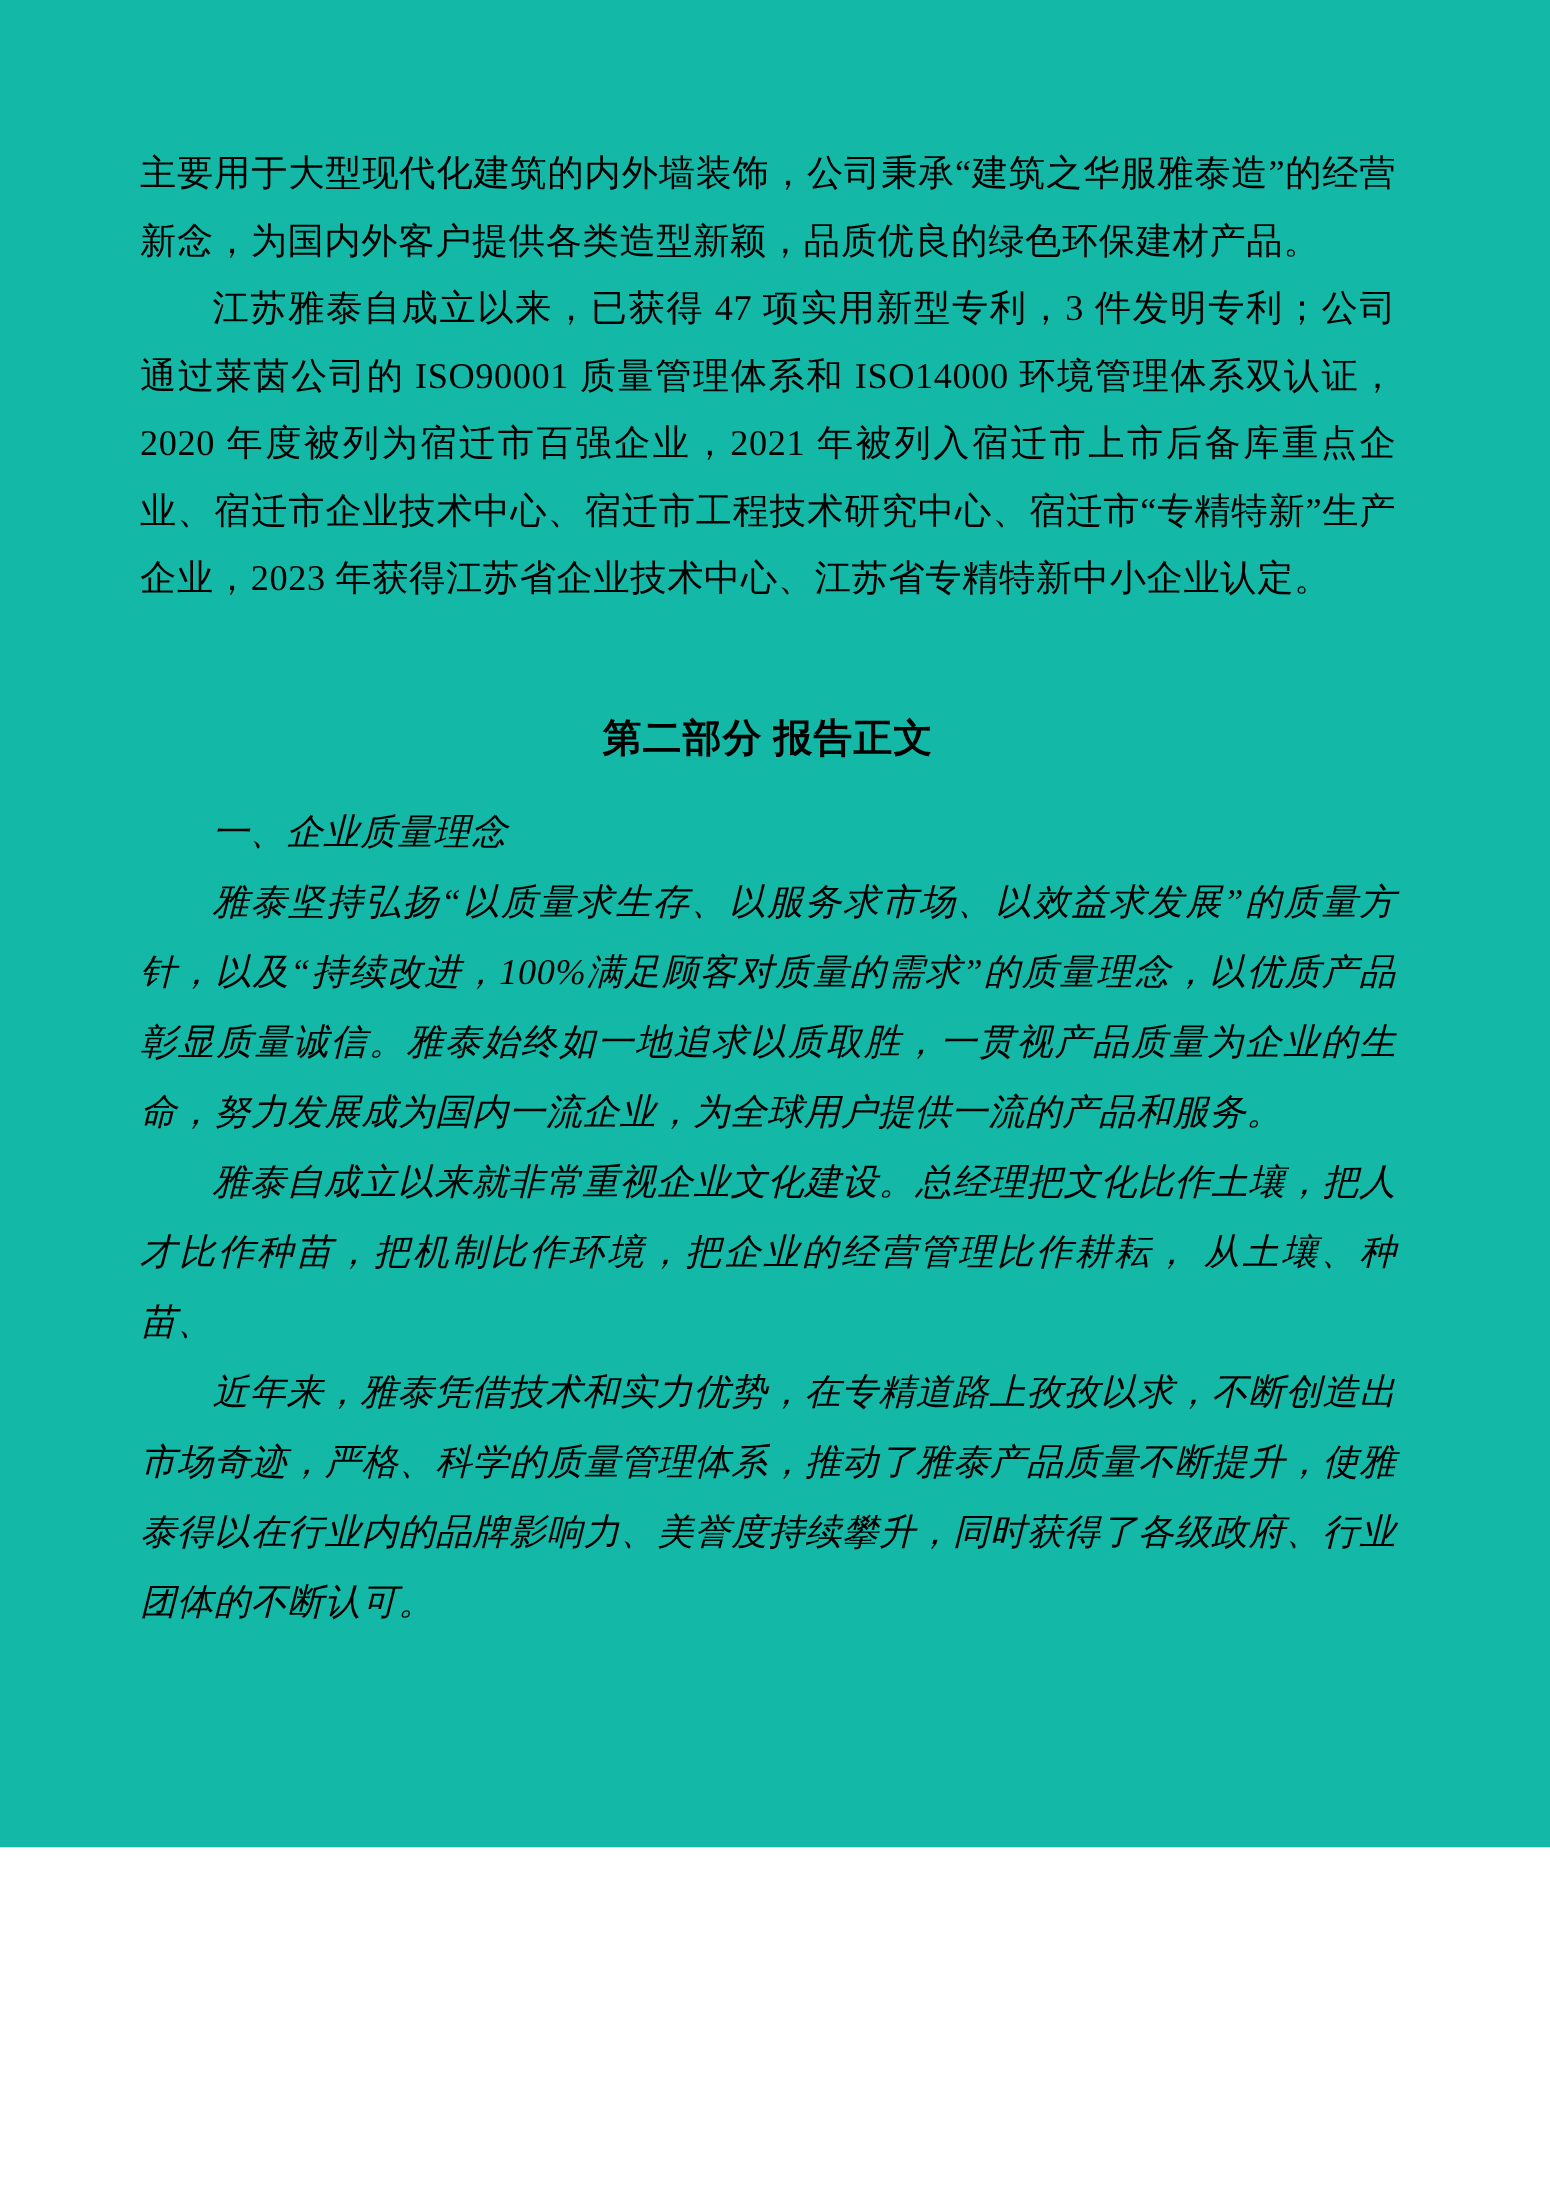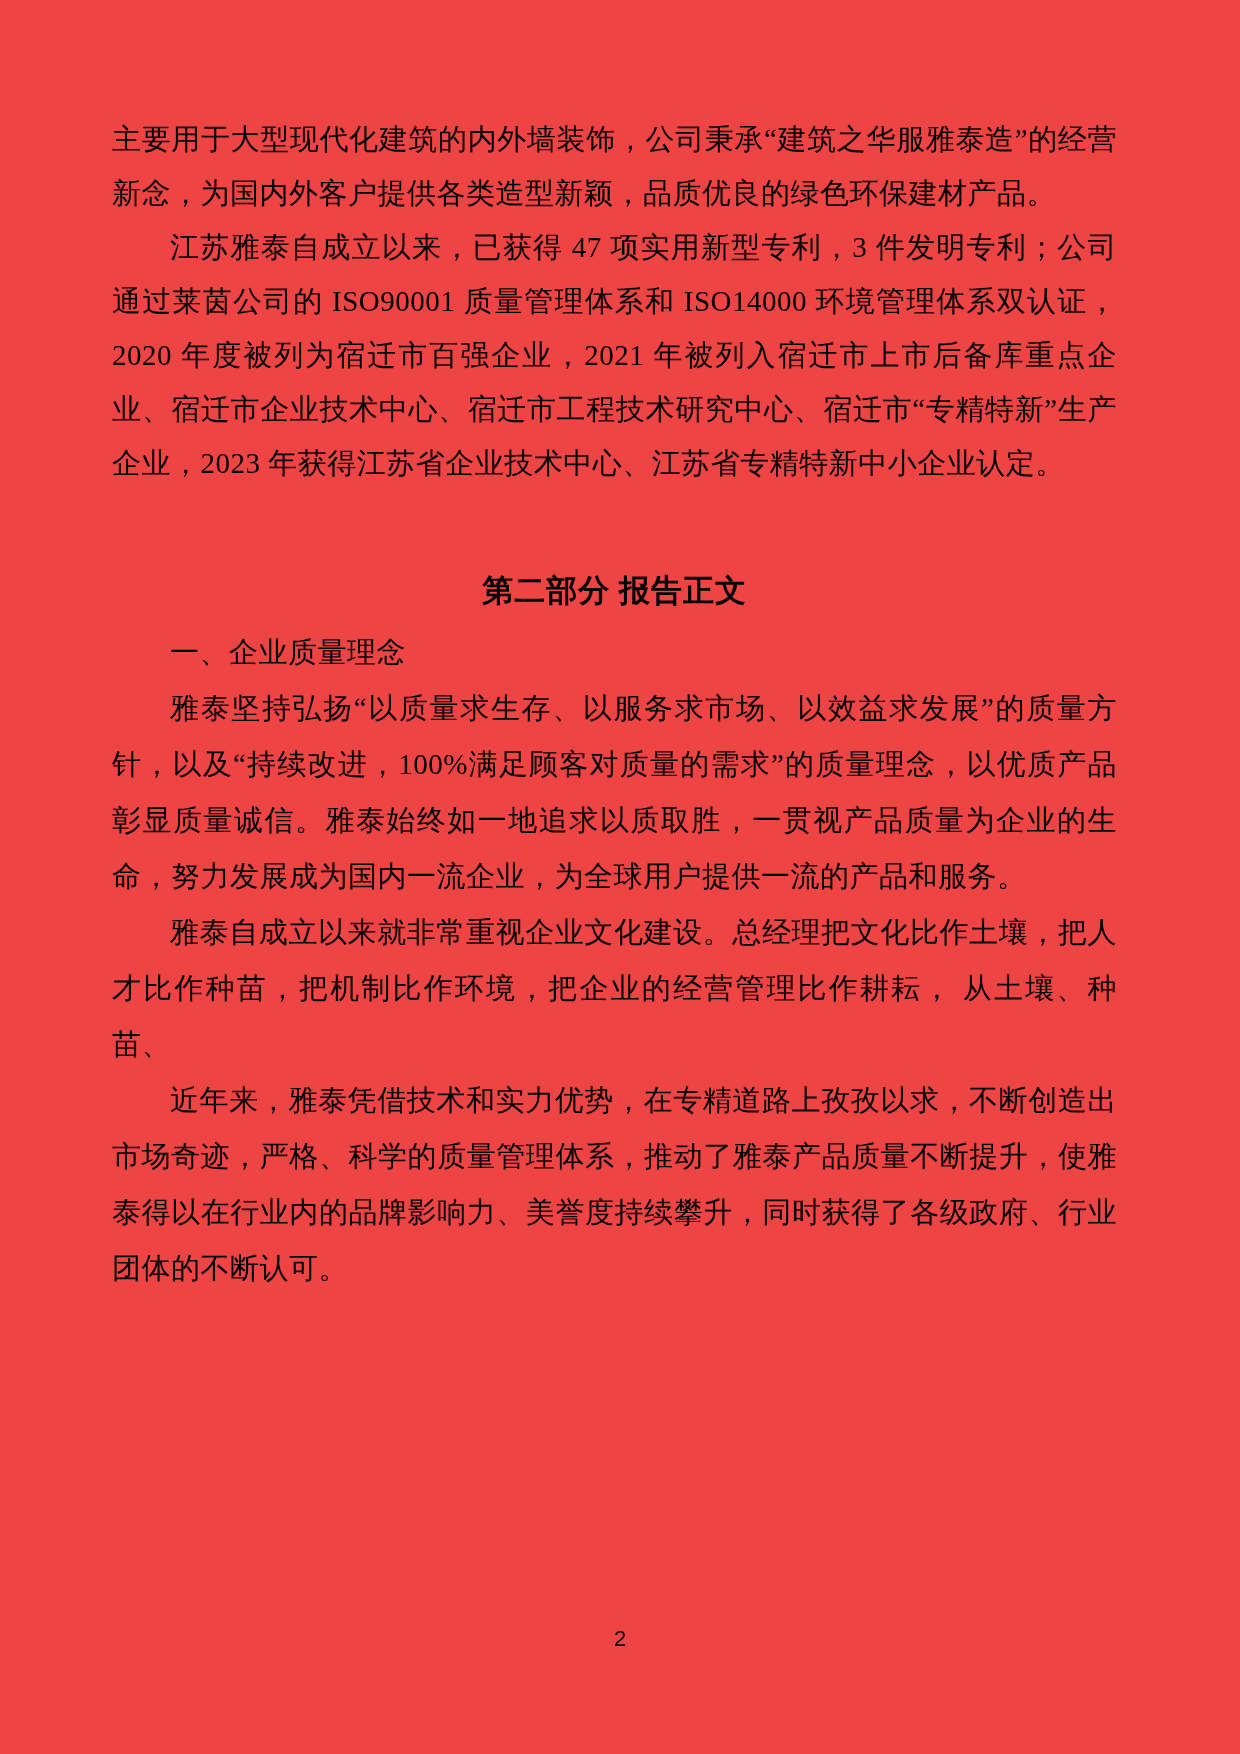--- a/index.html
+++ b/index.html
@@ -3,45 +3,45 @@
 <meta charset="utf-8">
 <style>
   html, body {
     margin: 0;
     padding: 0;
     background: #ffffff;
   }
   .page {
     position: relative;
     width: 1240px;
-    height: 1754px;
-    background: #ef4444;
+    height: 1478px;
+    background: #14b8a6;
     color: #000000;
     font-family: "Liberation Serif", "DejaVu Serif", serif;
     overflow: hidden;
   }
   .content {
     position: absolute;
     left: 112px;
     top: 112px;
     width: 1005px;
   }
   .para {
     margin: 0;
     font-size: 29px;
     text-align: justify;
     text-justify: inter-ideograph;
     letter-spacing: 0.5px;
   }
   .intro { line-height: 54px; }
-  .bodytext { line-height: 56px; }
+  .bodytext { line-height: 56px; font-style: italic; }
   .indent { text-indent: 58px; }
   .no-indent { text-indent: 0; }
   .heading {
-    margin: 82px 0 14px 0;
+    margin: 82px 0 28px 0;
     font-size: 31px;
     line-height: 38px;
     font-weight: bold;
     text-align: center;
     letter-spacing: 1px;
   }
   .page-number {
     position: absolute;
     left: 0;
     right: 0;

